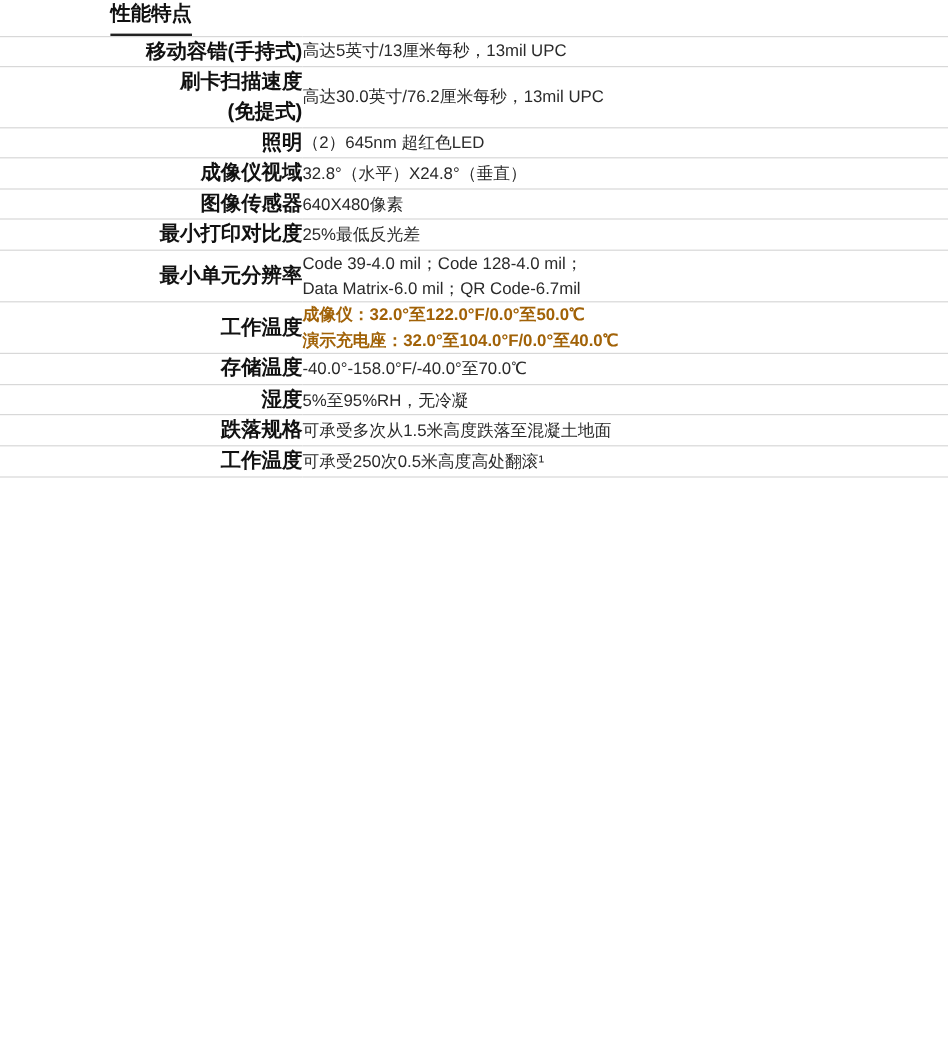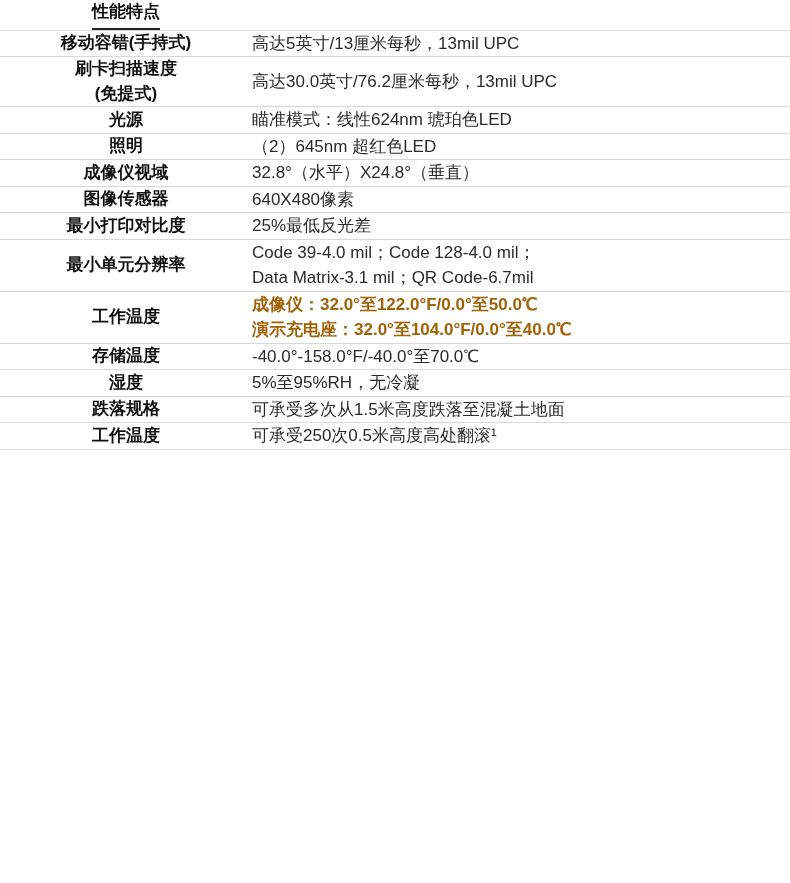--- a/index.html
+++ b/index.html
@@ -21,31 +21,31 @@
   }
   .spec-table tr {
     border-bottom: 1px solid #d8d8d8;
   }
   .spec-table td {
     vertical-align: middle;
     padding: 0;
   }
   .label-cell {
     width: 252px;
-    text-align: center;
+    text-align: right;
     padding: 13px 14px 13px 8px;
     font-weight: bold;
     font-size: 17px;
     line-height: 1.45;
     color: #111;
     box-sizing: border-box;
   }
   .value-cell {
     padding: 13px 10px 13px 17px;
-    font-size: 17px;
+    font-size: 14px;
     line-height: 1.5;
     color: #2a2a2a;
     box-sizing: border-box;
   }
   .value-cell .line {
     display: block;
     white-space: pre-wrap;
   }
   
   tr.section-row .label-cell {
@@ -93,28 +93,20 @@
         <td class="label-cell">
           <div>刷卡扫描速度</div>
           <div>(免提式)</div>
         </td>
         <td class="value-cell">
           <span class="line">高达30.0英寸/76.2厘米每秒，13mil UPC</span>
         </td>
       </tr>
       <tr>
         <td class="label-cell">
-          <div>光源</div>
-        </td>
-        <td class="value-cell">
-          <span class="line">瞄准模式：线性624nm 琥珀色LED</span>
-        </td>
-      </tr>
-      <tr>
-        <td class="label-cell">
           <div>照明</div>
         </td>
         <td class="value-cell">
           <span class="line">（2）645nm 超红色LED</span>
         </td>
       </tr>
       <tr>
         <td class="label-cell">
           <div>成像仪视域</div>
         </td>
@@ -137,21 +129,21 @@
         <td class="value-cell">
           <span class="line">25%最低反光差</span>
         </td>
       </tr>
       <tr>
         <td class="label-cell">
           <div>最小单元分辨率</div>
         </td>
         <td class="value-cell">
           <span class="line">Code 39-4.0 mil；Code 128-4.0 mil；</span>
-          <span class="line">Data Matrix-3.1 mil；QR Code-6.7mil</span>
+          <span class="line">Data Matrix-6.0 mil；QR Code-6.7mil</span>
         </td>
       </tr>
       <tr>
         <td class="label-cell">
           <div>工作温度</div>
         </td>
         <td class="value-cell">
           <span class="line bold-value">成像仪：32.0°至122.0°F/0.0°至50.0℃</span>
           <span class="line bold-value">演示充电座：32.0°至104.0°F/0.0°至40.0℃</span>
         </td>

